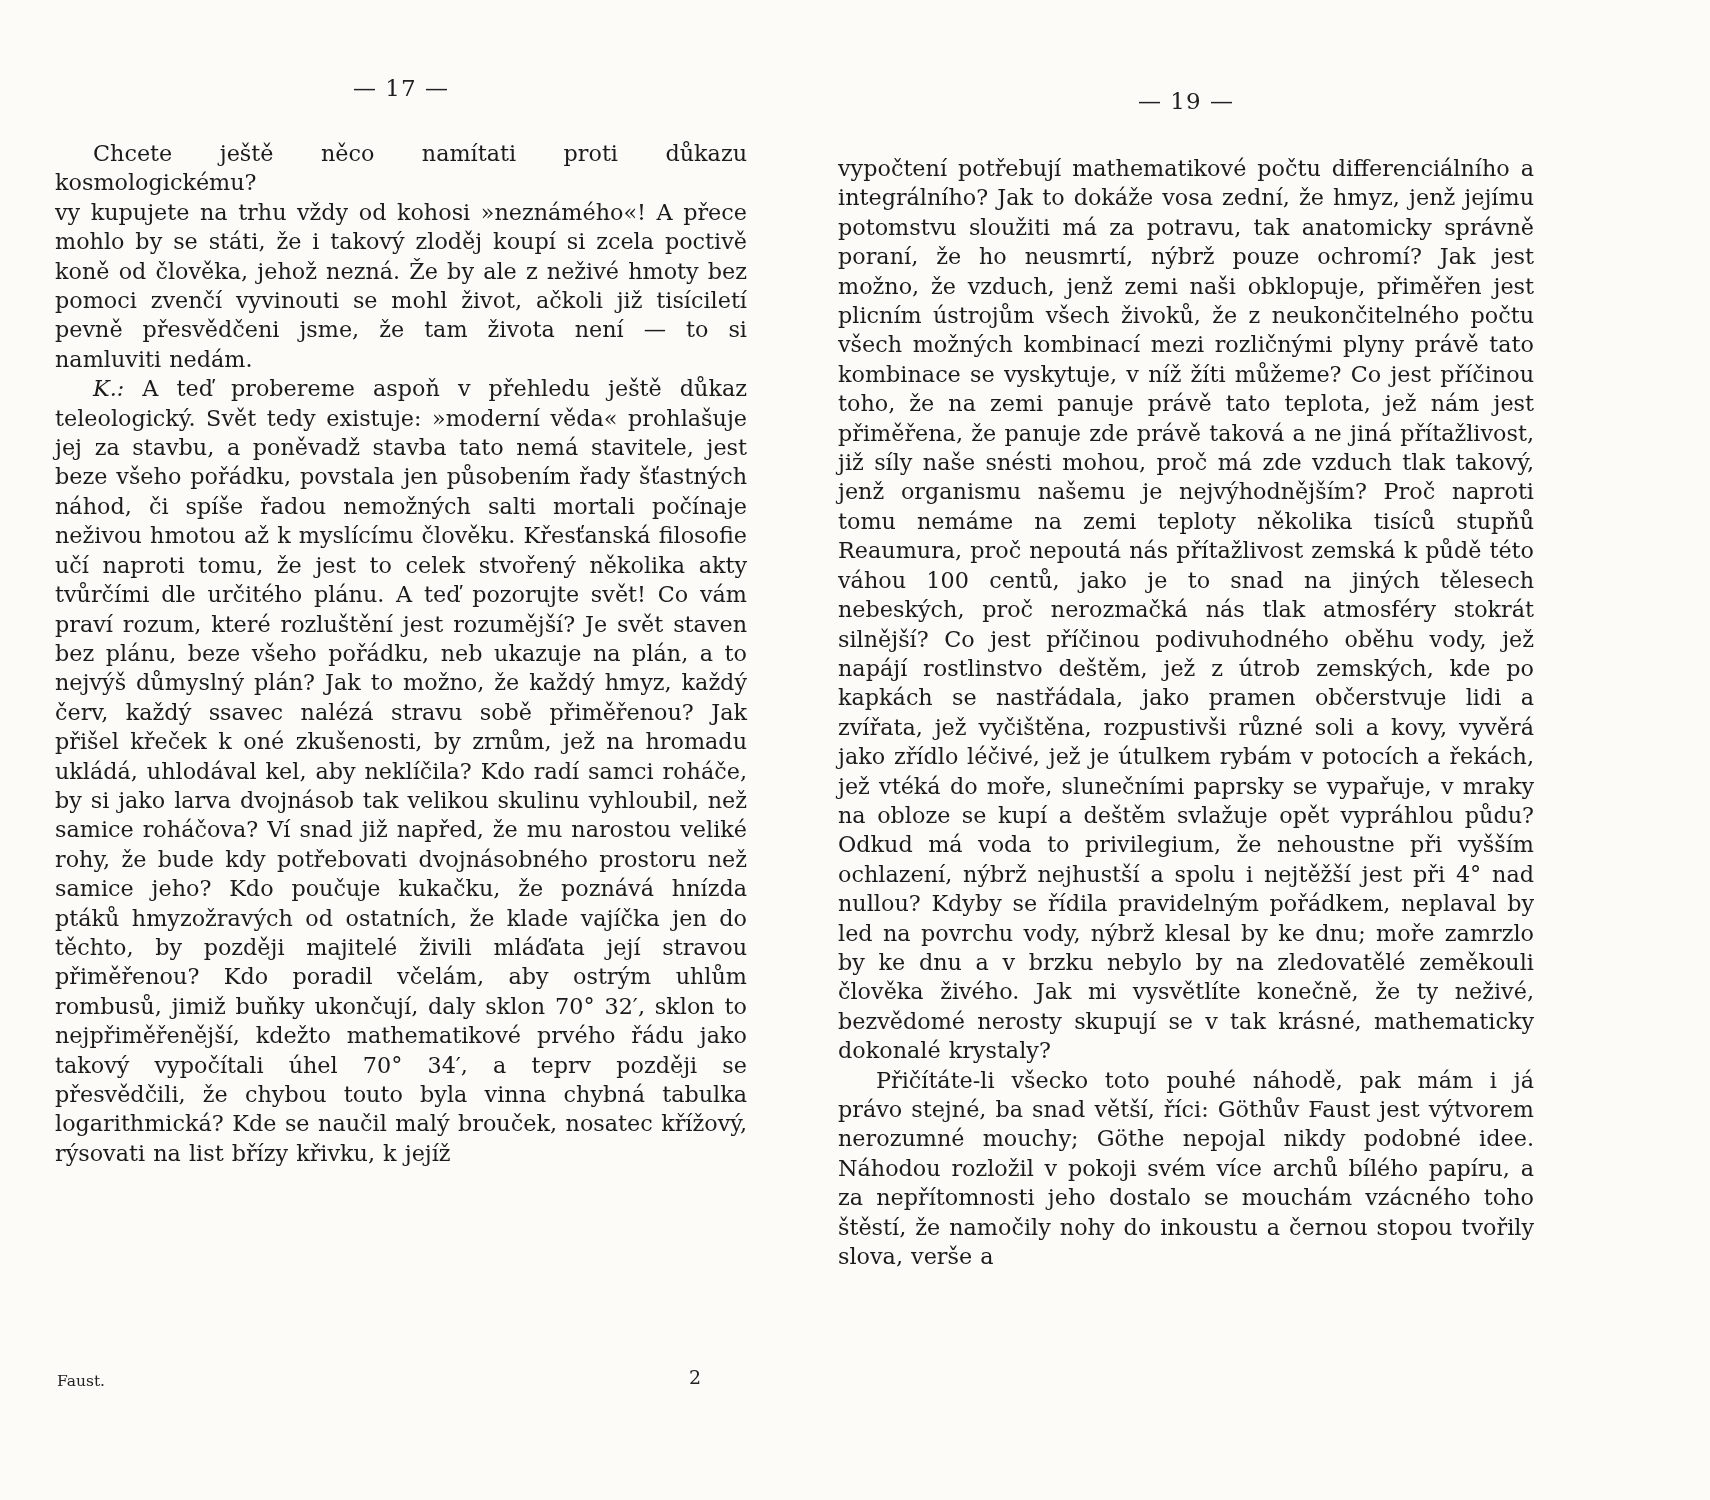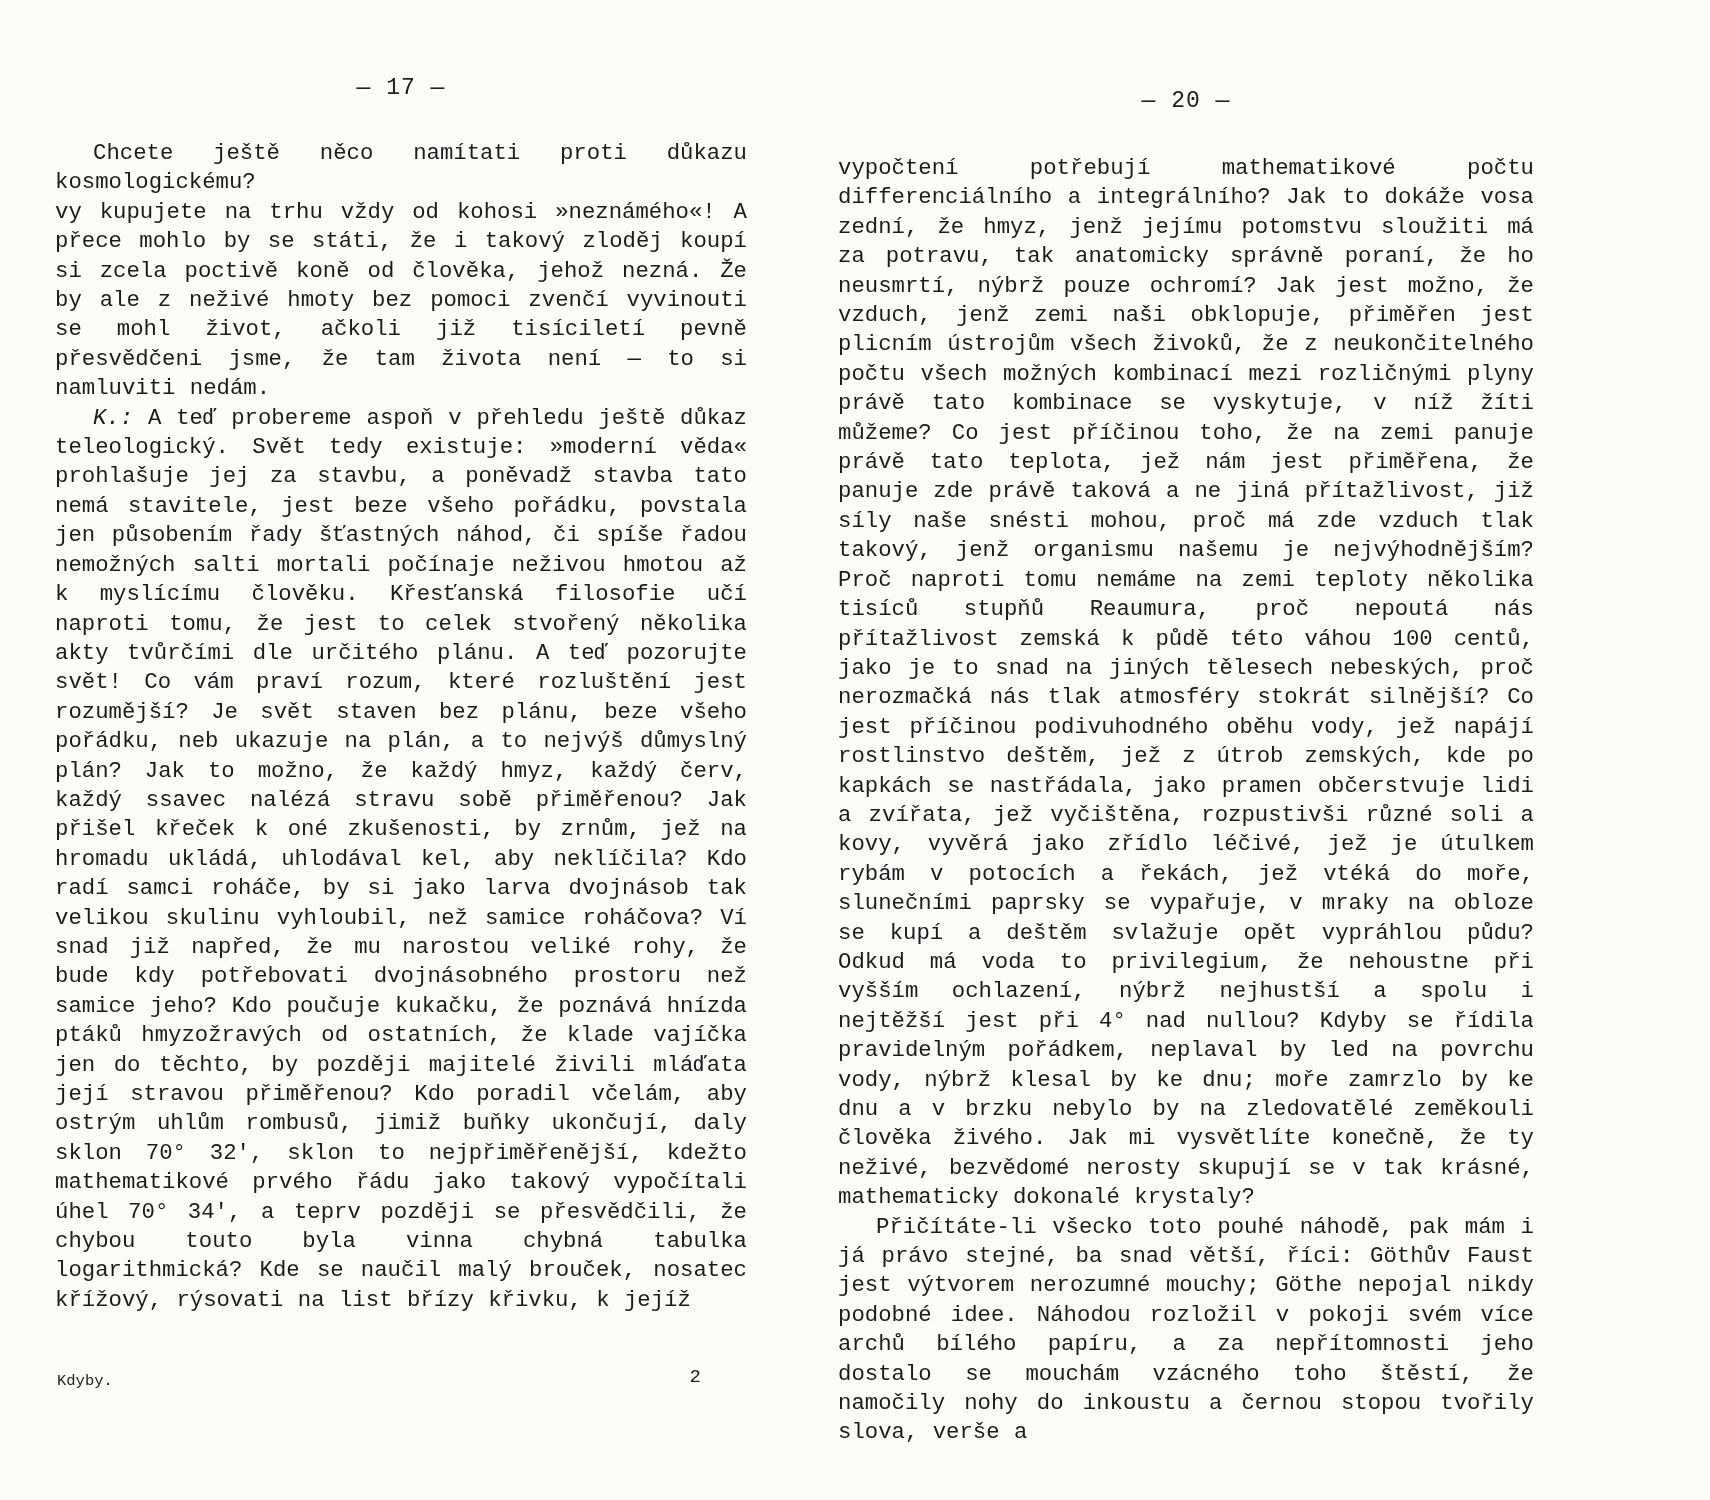--- a/index.html
+++ b/index.html
@@ -11,21 +11,20 @@
   }
   body {
     position: relative;
     font-family: "DejaVu Serif", "Liberation Serif", serif;
     color: #1b1b1b;
   }
   .page {
     position: absolute;
     top: 0;
     height: 1456px;
-    font-family: Liberation Mono, monospace;
   }
   .page.left  { left: 55px;  width: 692px; }
   .page.right { left: 838px; width: 696px; }
 
   .page-number {
     text-align: center;
     font-size: 23px;
     letter-spacing: 1px;
     margin-top: 75px;
     margin-bottom: 38px;
@@ -71,26 +70,26 @@
 
     <div class="text-block">
       <p class="para indent">Chcete ještě něco namítati proti důkazu kosmologickému?</p>
 
       <p class="para">vy kupujete na trhu vždy od kohosi »neznámého«! A přece mohlo by se státi, že i takový zloděj koupí si zcela poctivě koně od člověka, jehož nezná. Že by ale z neživé hmoty bez pomoci zvenčí vyvinouti se mohl život, ačkoli již tisíciletí pevně přesvědčeni jsme, že tam života není — to si namluviti nedám.</p>
 
 
       <p class="para indent"><span class="speaker">K.:</span> <span>A teď probereme aspoň v přehledu ještě důkaz teleologický. Svět tedy existuje: »moderní věda« prohlašuje jej za stavbu, a poněvadž stavba tato nemá stavitele, jest beze všeho pořádku, povstala jen působením řady šťastných náhod, či spíše řadou nemožných salti mortali počínaje neživou hmotou až k myslícímu člověku. Křesťanská filosofie učí naproti tomu, že jest to celek stvořený několika akty tvůrčími dle určitého plánu. A teď pozorujte svět! Co vám praví rozum, které rozluštění jest rozumější? Je svět staven bez plánu, beze všeho pořádku, neb ukazuje na plán, a to nejvýš důmyslný plán? Jak to možno, že každý hmyz, každý červ, každý ssavec nalézá stravu sobě přiměřenou? Jak přišel křeček k oné zkušenosti, by zrnům, jež na hromadu ukládá, uhlodával kel, aby neklíčila? Kdo radí samci roháče, by si jako larva dvojnásob tak velikou skulinu vyhloubil, než samice roháčova? Ví snad již napřed, že mu narostou veliké rohy, že bude kdy potřebovati dvojnásobného prostoru než samice jeho? Kdo poučuje kukačku, že poznává hnízda ptáků hmyzožravých od ostatních, že klade vajíčka jen do těchto, by později majitelé živili mláďata její stravou přiměřenou? Kdo poradil včelám, aby ostrým uhlům rombusů, jimiž buňky ukončují, daly sklon 70° 32′, sklon to nejpřiměřenější, kdežto mathematikové prvého řádu jako takový vypočítali úhel 70° 34′, a teprv později se přesvědčili, že chybou touto byla vinna chybná tabulka logarithmická? Kde se naučil malý brouček, nosatec křížový, rýsovati na list břízy křivku, k jejíž</span></p>
     </div>
 
-    <div class="footer-left">Kdyby.</div>
+    <div class="footer-left">Faust.</div>
     <div class="footer-num">2</div>
   </section>
 
   <section class="page right">
-    <div class="page-number">— 20 —</div>
+    <div class="page-number">— 19 —</div>
 
     <div class="text-block">
       <p class="para">vypočtení potřebují mathematikové počtu differenciálního a integrálního? Jak to dokáže vosa zední, že hmyz, jenž jejímu potomstvu sloužiti má za potravu, tak anatomicky správně poraní, že ho neusmrtí, nýbrž pouze ochromí? Jak jest možno, že vzduch, jenž zemi naši obklopuje, přiměřen jest plicním ústrojům všech živoků, že z neukončitelného počtu všech možných kombinací mezi rozličnými plyny právě tato kombinace se vyskytuje, v níž žíti můžeme? Co jest příčinou toho, že na zemi panuje právě tato teplota, jež nám jest přiměřena, že panuje zde právě taková a ne jiná přítažlivost, již síly naše snésti mohou, proč má zde vzduch tlak takový, jenž organismu našemu je nejvýhodnějším? Proč naproti tomu nemáme na zemi teploty několika tisíců stupňů Reaumura, proč nepoutá nás přítažlivost zemská k půdě této váhou 100 centů, jako je to snad na jiných tělesech nebeských, proč nerozmačká nás tlak atmosféry stokrát silnější? Co jest příčinou podivuhodného oběhu vody, jež napájí rostlinstvo deštěm, jež z útrob zemských, kde po kapkách se nastřádala, jako pramen občerstvuje lidi a zvířata, jež vyčištěna, rozpustivši různé soli a kovy, vyvěrá jako zřídlo léčivé, jež je útulkem rybám v potocích a řekách, jež vtéká do moře, slunečními paprsky se vypařuje, v mraky na obloze se kupí a deštěm svlažuje opět vypráhlou půdu? Odkud má voda to privilegium, že nehoustne při vyšším ochlazení, nýbrž nejhustší a spolu i nejtěžší jest při 4° nad nullou? Kdyby se řídila pravidelným pořádkem, neplaval by led na povrchu vody, nýbrž klesal by ke dnu; moře zamrzlo by ke dnu a v brzku nebylo by na zledovatělé zeměkouli člověka živého. Jak mi vysvětlíte konečně, že ty neživé, bezvědomé nerosty skupují se v tak krásné, mathematicky dokonalé krystaly?</p>
 
       <p class="para indent">Přičítáte-li všecko toto pouhé náhodě, pak mám i já právo stejné, ba snad větší, říci: Göthův Faust jest výtvorem nerozumné mouchy; Göthe nepojal nikdy podobné idee. Náhodou rozložil v pokoji svém více archů bílého papíru, a za nepřítomnosti jeho dostalo se mouchám vzácného toho štěstí, že namočily nohy do inkoustu a černou stopou tvořily slova, verše a</p>
     </div>
   </section>
 
 </div>
 

